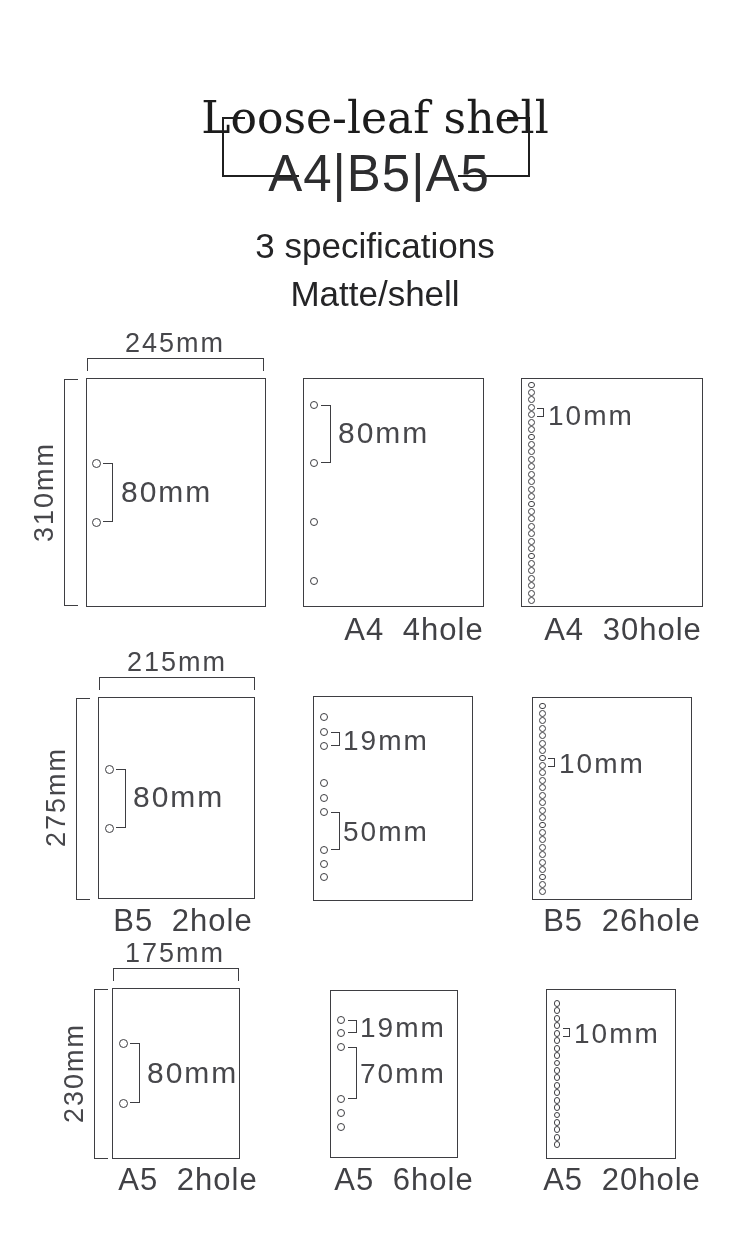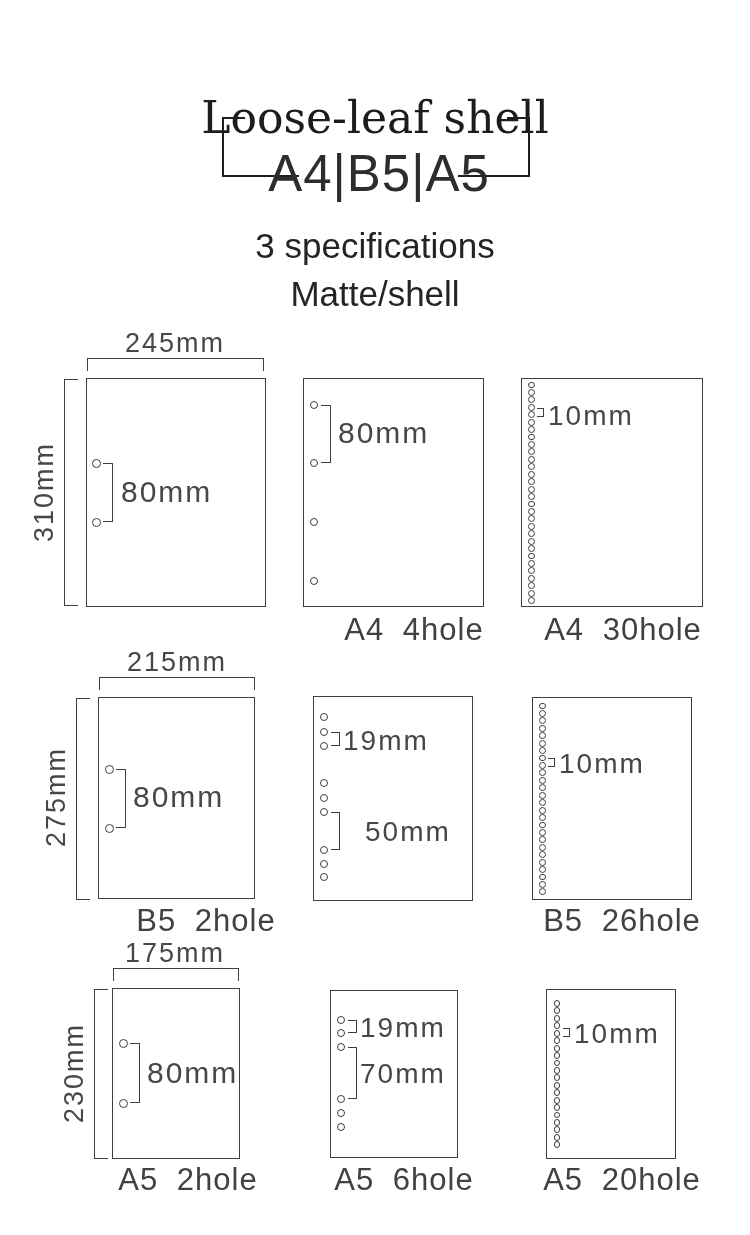--- a/index.html
+++ b/index.html
@@ -130,40 +130,40 @@
     <div class="bracket-top" style="left:99px;top:677px;width:156px;height:13px;"></div>
     <div class="rot-lbl" style="left:56px;top:797px;">275mm</div>
     <div class="bracket-left" style="left:76px;top:698px;width:14px;height:202px;"></div>
     <div class="sheet" style="left:98px;top:697px;width:157px;height:202px;"></div>
     <div class="hole-set">
         <span class="hole" style="left: 104.5px; top: 764.5px; width: 9px; height: 9px;"></span>
         <span class="hole" style="left: 104.5px; top: 823.5px; width: 9px; height: 9px;"></span>
       </div>
     <div class="bracket-span" style="left:116px;top:769px;width:10px;height:59px;"></div>
     <div class="pitch-lbl" style="left:133px;top:779px;">80mm</div>
-    <div class="caption" style="left:206px;top:903px;">B5 2hole</div>
+    <div class="caption" style="left:183px;top:903px;">B5 2hole</div>
   </div>
 
   <div class="abs" style="left:0;top:0;width:100%;height:100%;">
     <div class="sheet" style="left:313px;top:696px;width:160px;height:205px;"></div>
     <div class="hole-set">
         <span class="hole" style="left: 320px; top: 713px; width: 8px; height: 8px;"></span>
         <span class="hole" style="left: 320px; top: 727.5px; width: 8px; height: 8px;"></span>
         <span class="hole" style="left: 320px; top: 742px; width: 8px; height: 8px;"></span>
         <span class="hole" style="left: 320px; top: 779px; width: 8px; height: 8px;"></span>
         <span class="hole" style="left: 320px; top: 793.5px; width: 8px; height: 8px;"></span>
         <span class="hole" style="left: 320px; top: 808px; width: 8px; height: 8px;"></span>
         <span class="hole" style="left: 320px; top: 846px; width: 8px; height: 8px;"></span>
         <span class="hole" style="left: 320px; top: 859.5px; width: 8px; height: 8px;"></span>
         <span class="hole" style="left: 320px; top: 873px; width: 8px; height: 8px;"></span>
       </div>
     <div class="bracket-span" style="left:331px;top:731.5px;width:9px;height:14.5px;"></div>
     <div class="pitch-lbl pitch-sm" style="left:343px;top:725px;">19mm</div>
     <div class="bracket-span" style="left:331px;top:812px;width:9px;height:38px;"></div>
-    <div class="pitch-lbl pitch-sm" style="left:343px;top:816px;margin-left:22px;">50mm</div>
+    <div class="pitch-lbl pitch-sm" style="left:343px;top:816px;">50mm</div>
   </div>
 
   <div class="abs" style="left:0;top:0;width:100%;height:100%;">
     <div class="sheet" style="left:532px;top:697px;width:160px;height:203px;"></div>
     <div class="dot-col" style="left:539px;top:702.5px;">
         <span class="dot"></span>
         <span class="dot"></span>
         <span class="dot"></span>
         <span class="dot"></span>
         <span class="dot"></span>

